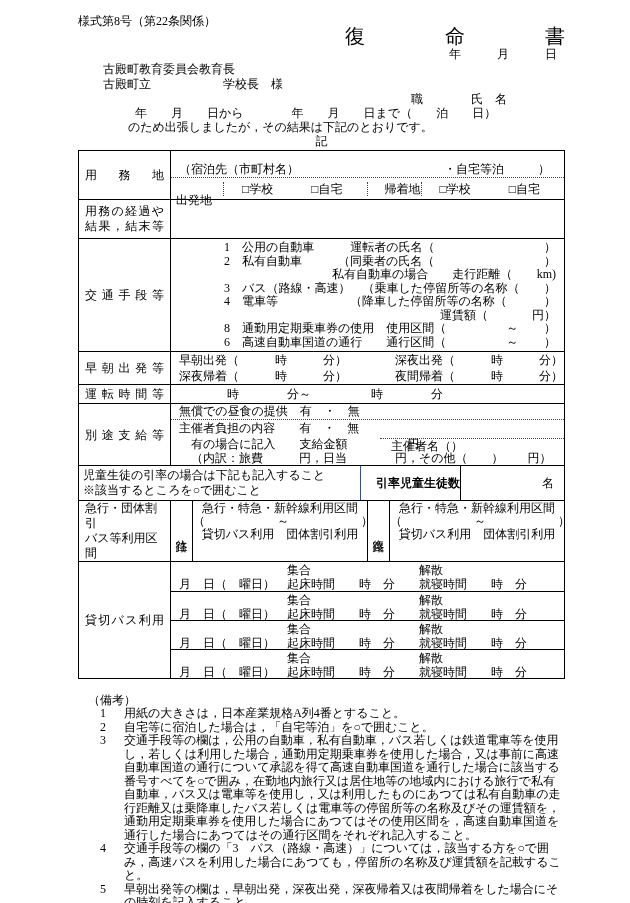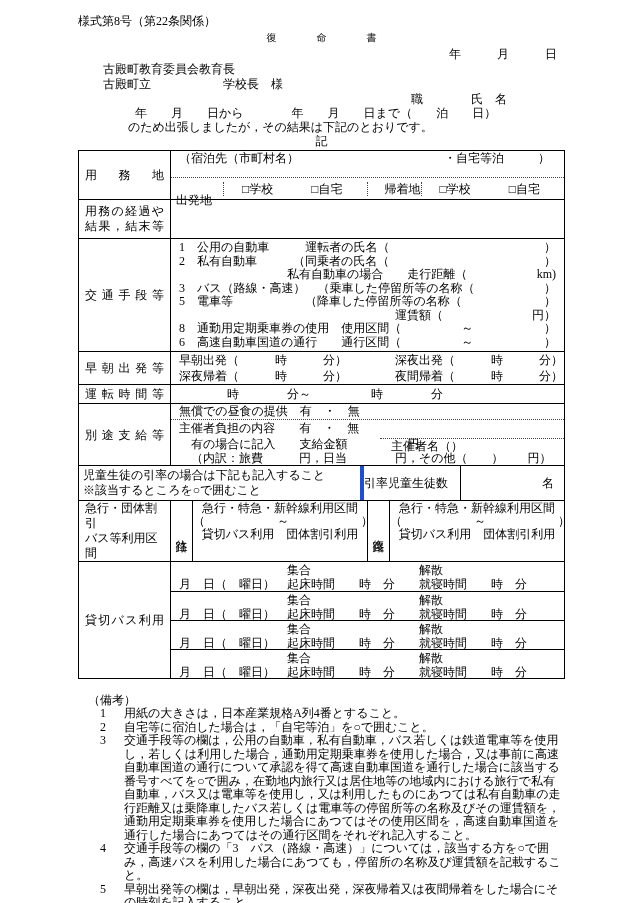--- a/index.html
+++ b/index.html
@@ -2,73 +2,73 @@
 <html><head>
 <meta charset="utf-8">
 <style>
   * { margin:0; padding:0; box-sizing:border-box; }
   html,body { width:630px; height:903px; background:#fff; overflow:hidden; }
   body { color:#000; font-family:"Liberation Serif","DejaVu Serif",serif; font-size:12px; line-height:14px; }
   .page { padding:14px 65px 0 78px; }
 
   
   .form-number { line-height:15px; }
-  .doc-title { text-align:center; font-size:10px; line-height:18px; white-space:pre; }
+  .doc-title { text-align:right; font-size:20px; line-height:18px; white-space:pre;font-family:Liberation Mono, monospace; }
   .date-line { text-align:right; padding-right:8px; line-height:15px; white-space:pre; }
   .addr { padding-left:25px; line-height:15px; white-space:pre; }
   .pos-line { text-align:right; padding-right:58px; line-height:14px; white-space:pre; }
   .period-line { padding-left:57px; line-height:14px; white-space:pre; }
   .purpose-line { padding-left:50px; line-height:14px; }
   .ki { text-align:center; line-height:14px; }
 
   
   .form-table { border:1.5px solid #000; margin-top:2px; }
   .trow { display:flex; border-top:1px solid #000; }
   .trow:first-child { border-top:none; }
   .lcell { width:92px; flex-shrink:0; border-right:1px solid #000;
            display:flex; flex-direction:column; justify-content:center; padding:0 6px; }
   .jtext { display:block; width:100%; text-align:justify; text-align-last:justify; line-height:14px; }
   .ccell { flex:1; min-width:0; }
 
   
-  .lodging-line { display:flex; align-items:flex-start; height:27px; padding:0 8px;
-                  border-bottom:1px dotted #444; white-space:pre; }
+  .lodging-line { display:flex; align-items:flex-end; height:27px; padding:0 8px;
+                  border-bottom:1px dotted #444; white-space:pre;font-family:Liberation Mono, monospace; }
   .lodging-mid { margin-left:auto; }
   .lodging-tail { margin-left:34px; margin-right:6px; }
   .dep-row { display:flex; height:21px; align-items:center; white-space:pre; }
   .seg-label { width:52px; padding-left:5px; flex-shrink:0;margin-top:23px; }
   .seg-label2 { width:54px; padding-left:4px; flex-shrink:0; border-left:1px dotted #444;text-align:right; }
   .seg-opts { flex:1; border-left:1px dotted #444; display:flex; }
   .opt1 { padding-left:18px; } .opt2 { padding-left:38px; }
 
   
   .progress-cell { min-height:38px; }
   .lbl2line { line-height:15px; }
 
   
-  .transport-cell { padding:2px 0; }
+  .transport-cell { padding:2px 0;margin-left:45px; }
   .tline { display:flex; justify-content:space-between; padding:0 8px; line-height:13.5px; white-space:pre; }
 
   
   .plain-line { padding-left:8px; line-height:16px; white-space:pre; }
   .single-line { padding-left:8px; line-height:18px; white-space:pre; }
 
   
   .allow-l1 { padding-left:8px; line-height:15px; border-bottom:1px dotted #444; white-space:pre; }
   .allow-l2 { display:flex; height:17px; }
   .allow-l2-left { flex:1; padding-left:8px; line-height:16px; white-space:pre; }
   .allow-l2-right { width:184px; flex-shrink:0; border-left:1px dotted #444; border-bottom:1px dotted #444;
                     display:flex; justify-content:flex-start; padding:0 10px 0 10px; line-height:16px; white-space:pre;margin-top:18px; }
   .allow-l3 { padding-left:8px; line-height:14px; white-space:pre; }
   .allow-l4 { padding-left:8px; line-height:14px; white-space:pre; }
 
   
   .note-cell { flex:1; min-width:0; padding:2px 4px; line-height:15px; }
-  .count-cell { width:100px; flex-shrink:0; border-left:4px solid #1d4ed8;
-                display:flex; align-items:center; justify-content:flex-start; }
+  .count-cell { width:100px; flex-shrink:0; border-left:1px solid #1d4ed8;
+                display:flex; align-items:center; justify-content:flex-end;font-weight:bold; }
   .unit-cell { width:104px; flex-shrink:0; border-left:1px solid #000;
                display:flex; align-items:center; justify-content:flex-end; padding-right:10px; }
 
   
   .exp-label { line-height:15px; }
   .vcell { width:22px; flex-shrink:0; border-right:1px solid #000;
            display:flex; align-items:center; justify-content:center; }
   .vtext { writing-mode:vertical-rl; text-orientation:upright; line-height:1; letter-spacing:1px; }
   .dcell { flex:1; min-width:0; text-align:center; padding-top:1px; }
   .dcell.mid-border { border-right:1px solid #000; }
@@ -139,21 +139,21 @@
 
     <div class="trow">
       <div class="lcell">
         <span class="jtext">交通手段等</span>
       </div>
       <div class="ccell transport-cell">
         <div class="tline"><span>1　公用の自動車　　　運転者の氏名（</span><span>）</span></div>
         <div class="tline"><span>2　私有自動車　　　（同乗者の氏名（</span><span>）</span></div>
         <div class="tline"><span>　　　　　　　　　私有自動車の場合　　走行距離（</span><span>km)</span></div>
         <div class="tline"><span>3　バス（路線・高速）　（乗車した停留所等の名称（</span><span>）</span></div>
-        <div class="tline"><span>5　電車等　　　　　　（降車した停留所等の名称（</span><span>）</span></div>
+        <div class="tline"><span>4　電車等　　　　　　（降車した停留所等の名称（</span><span>）</span></div>
         <div class="tline"><span>　　　　　　　　　　　　　　　　　　運賃額（</span><span>円）</span></div>
         <div class="tline"><span>8　通勤用定期乗車券の使用　使用区間（　　　　　～</span><span>）</span></div>
         <div class="tline"><span>6　高速自動車国道の通行　　通行区間（　　　　　～</span><span>）</span></div>
       </div>
     </div>
 
     <div class="trow">
       <div class="lcell">
         <span class="jtext">早朝出発等</span>
       </div>

